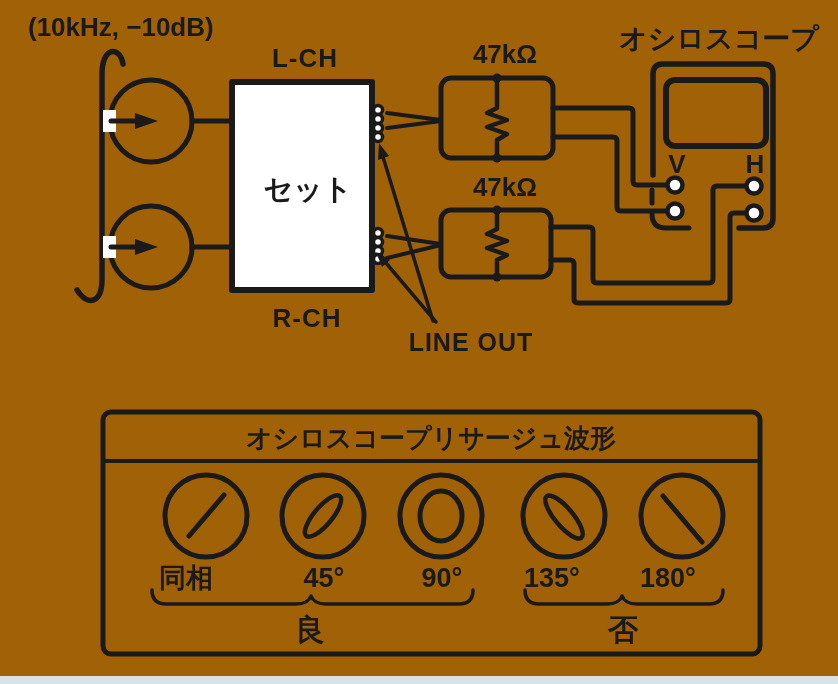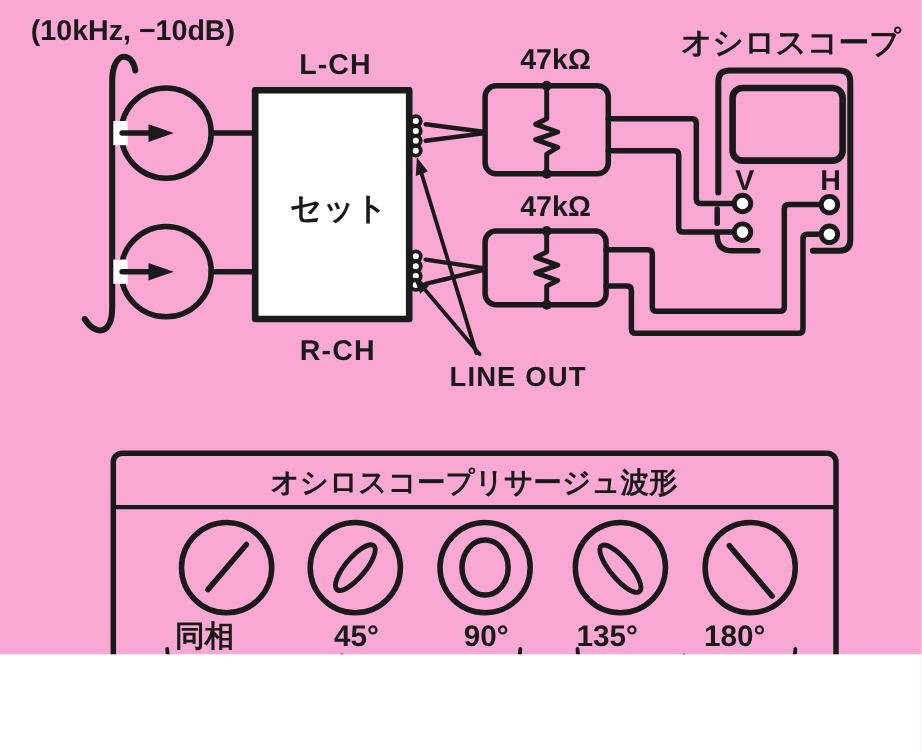--- a/index.html
+++ b/index.html
@@ -1,16 +1,16 @@
 <!DOCTYPE html>
 <html><head>
 <meta charset="utf-8">
 <style>
   html,body{margin:0;padding:0;background:#ffffff;}
-  .stage{position:relative;width:838px;height:595px;background:#f9a8d4;overflow:hidden;}
+  .stage{position:relative;width:838px;height:684px;background:#a16207;overflow:hidden;}
   svg{display:block;}
   text{font-family:"Liberation Sans","DejaVu Sans",sans-serif;font-weight:600;fill:#1a1a1a;}
   .ink{stroke:#1a1a1a;fill:none;stroke-linecap:round;stroke-linejoin:round;}
   .fillink{fill:#1a1a1a;stroke:none;}
   .node{fill:#1a1a1a;stroke:none;}
   .white{fill:#ffffff;}
 </style>
 </head>
 <body>
 

